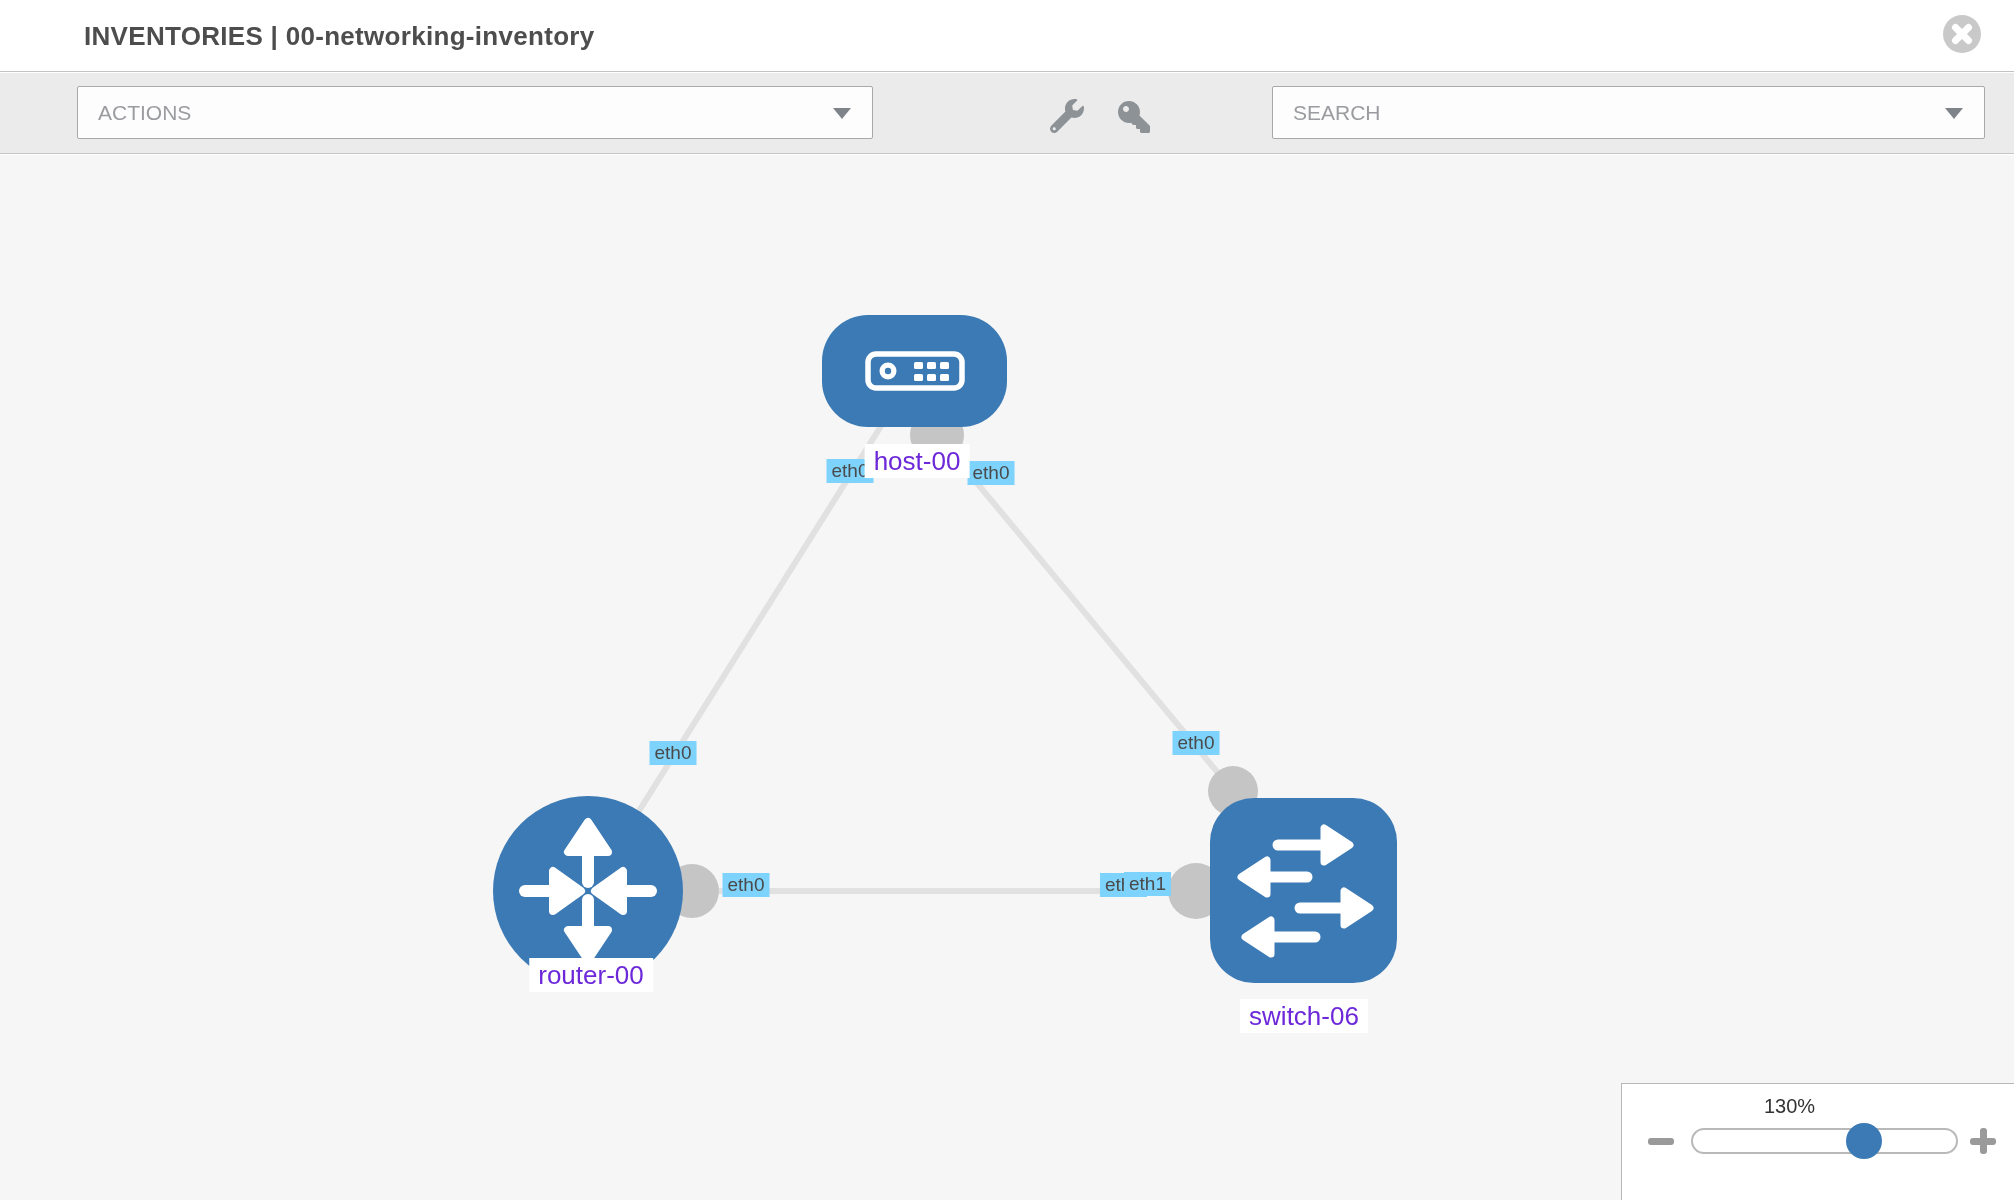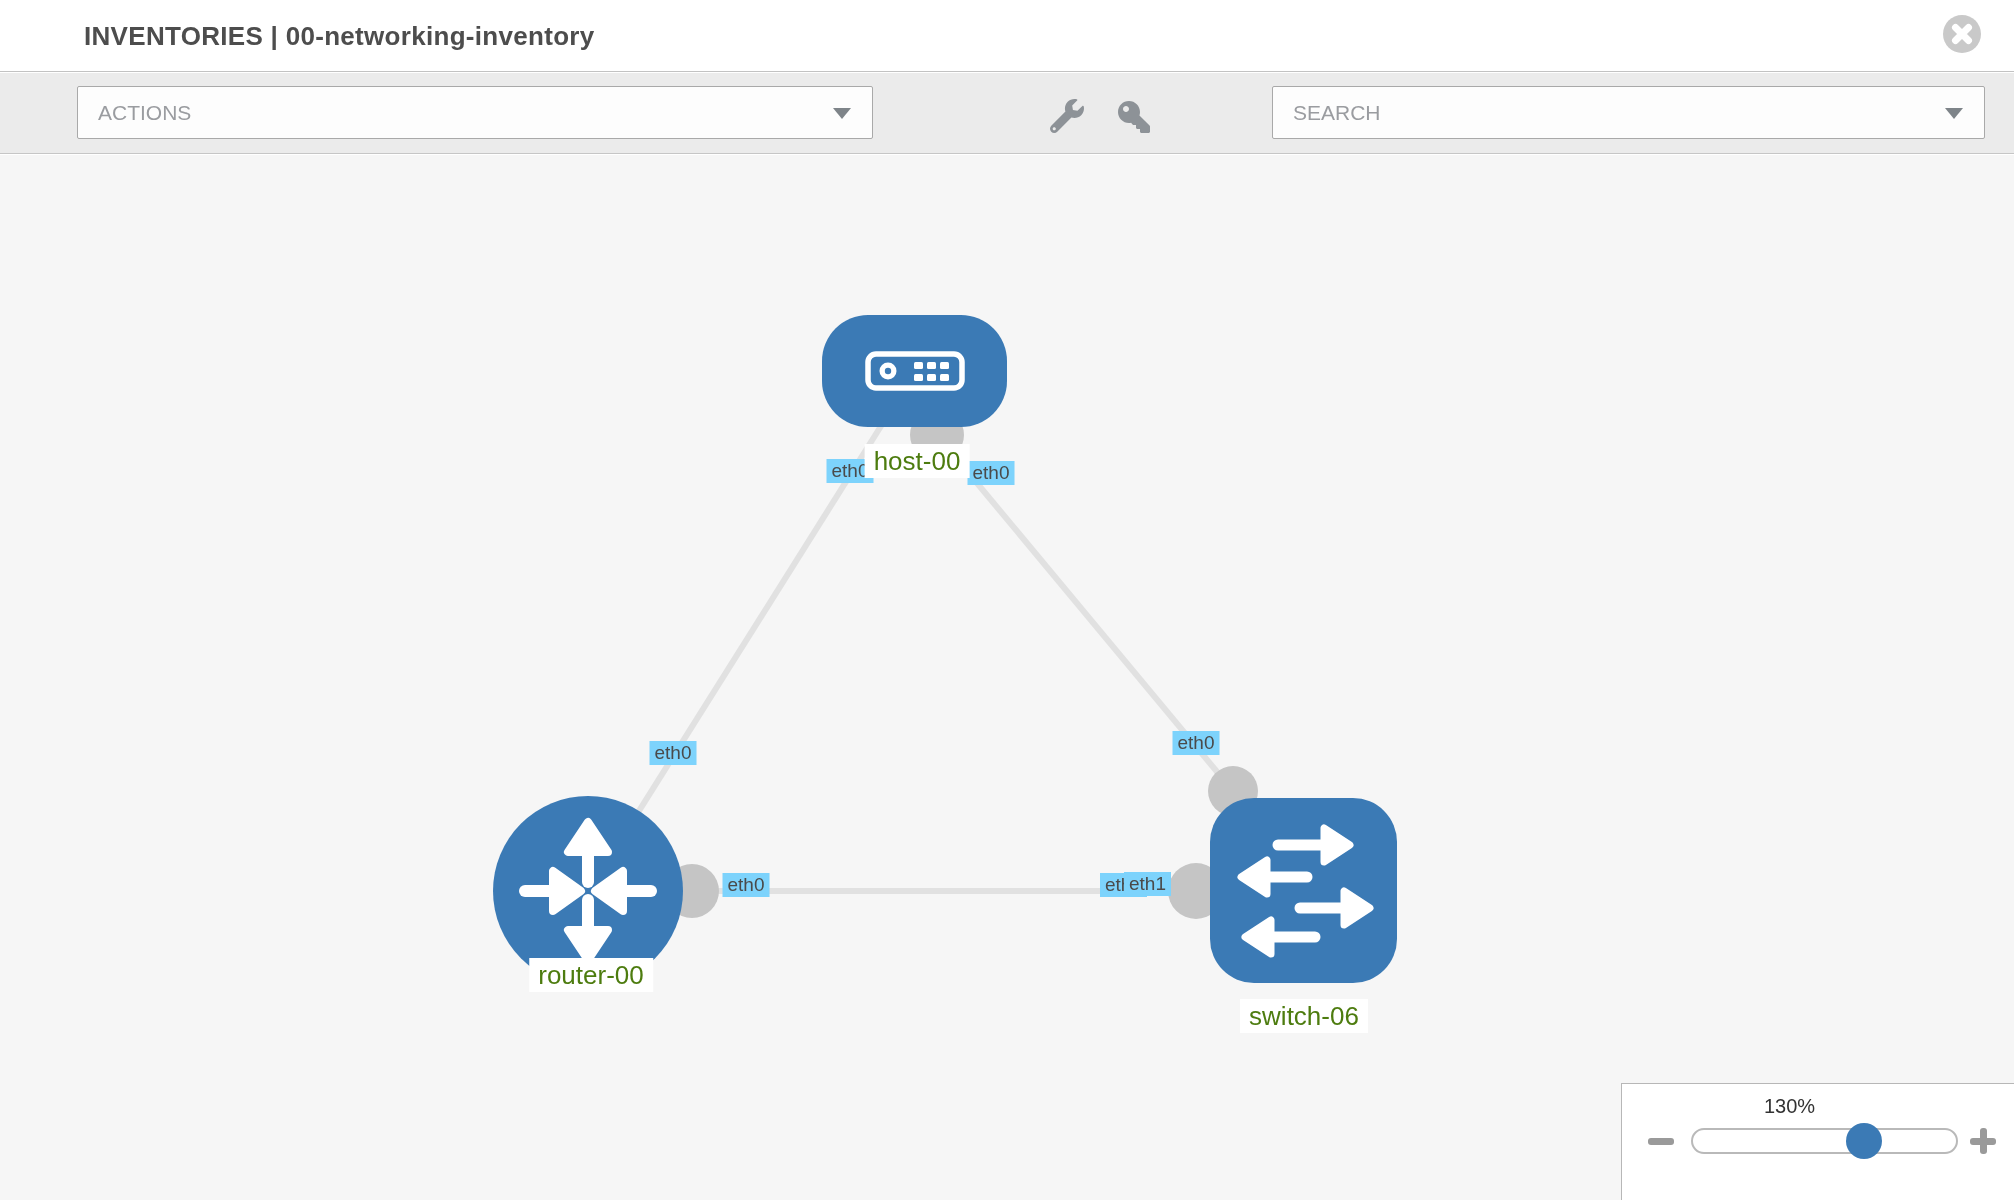--- a/index.html
+++ b/index.html
@@ -32,21 +32,21 @@
   .canvas { position:absolute; left:0; top:155px; width:2014px; height:1045px;
             background:var(--canvas-bg,#f6f6f6); }
   .links-svg { position:absolute; left:0; top:0; }
   .node { position:absolute; background:var(--node-blue,#3b7ab5);
           display:flex; align-items:center; justify-content:center; cursor:pointer; }
   .node-host   { left:822px;  top:160px; width:185px; height:112px; border-radius:46px; }
   .node-router { left:493px;  top:641px; width:190px; height:190px; border-radius:50%; }
   .node-switch { left:1210px; top:643px; width:187px; height:185px; border-radius:44px; }
 
   .node-label { position:absolute; transform:translateX(-50%); background:#fff;
-                color:#4d7c0f; font-size:26px; line-height:32px; padding:1px 9px;
+                color:#6d28d9; font-size:26px; line-height:32px; padding:1px 9px;
                 white-space:nowrap; z-index:6; }
   .if-label   { position:absolute; background:#7dd3fc; color:#4a4a4a; font-size:19px;
                 line-height:22px; padding:1px 5px; white-space:nowrap; z-index:5; }
   .if-center  { transform:translateX(-50%); }
 
   
   .zoom-panel { position:absolute; left:1621px; top:928px; width:500px; height:220px;
                 background:#fff; border:1px solid #b7b7b7; z-index:10; }
   .zoom-value { position:absolute; left:142px; top:11px; width:120px; 
                 font-size:20px; color:#333; }

